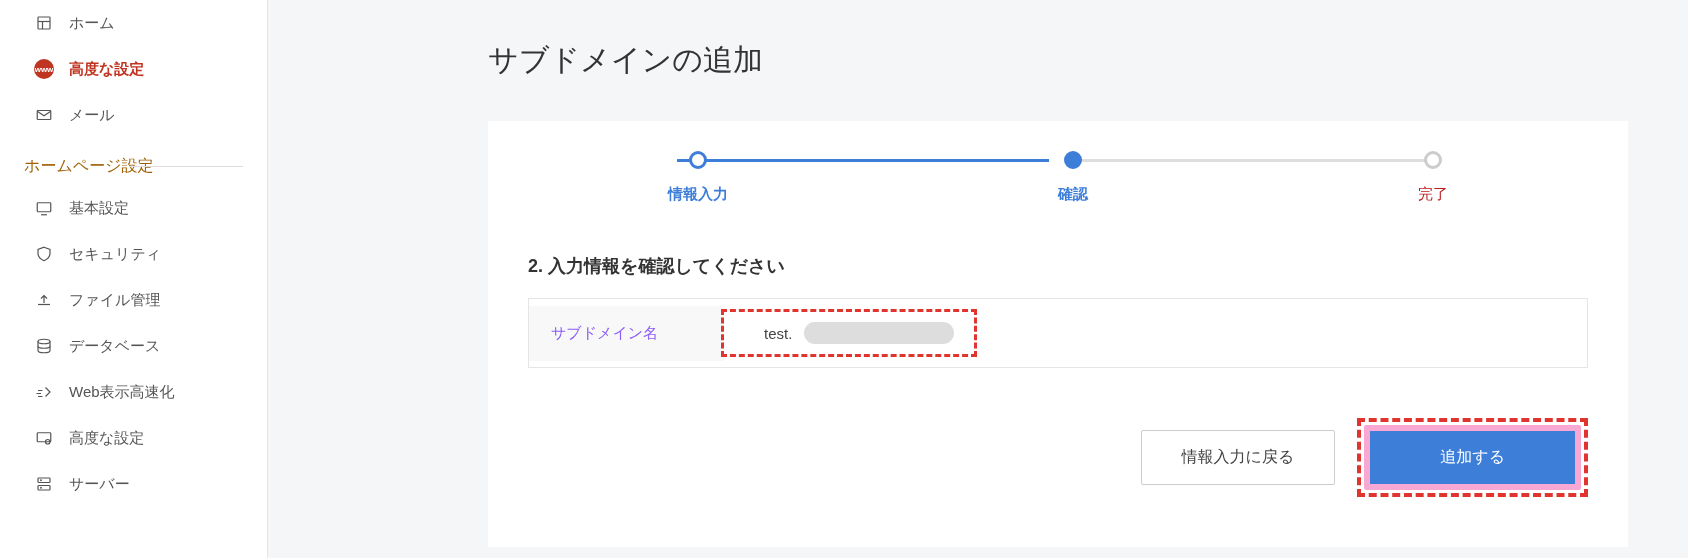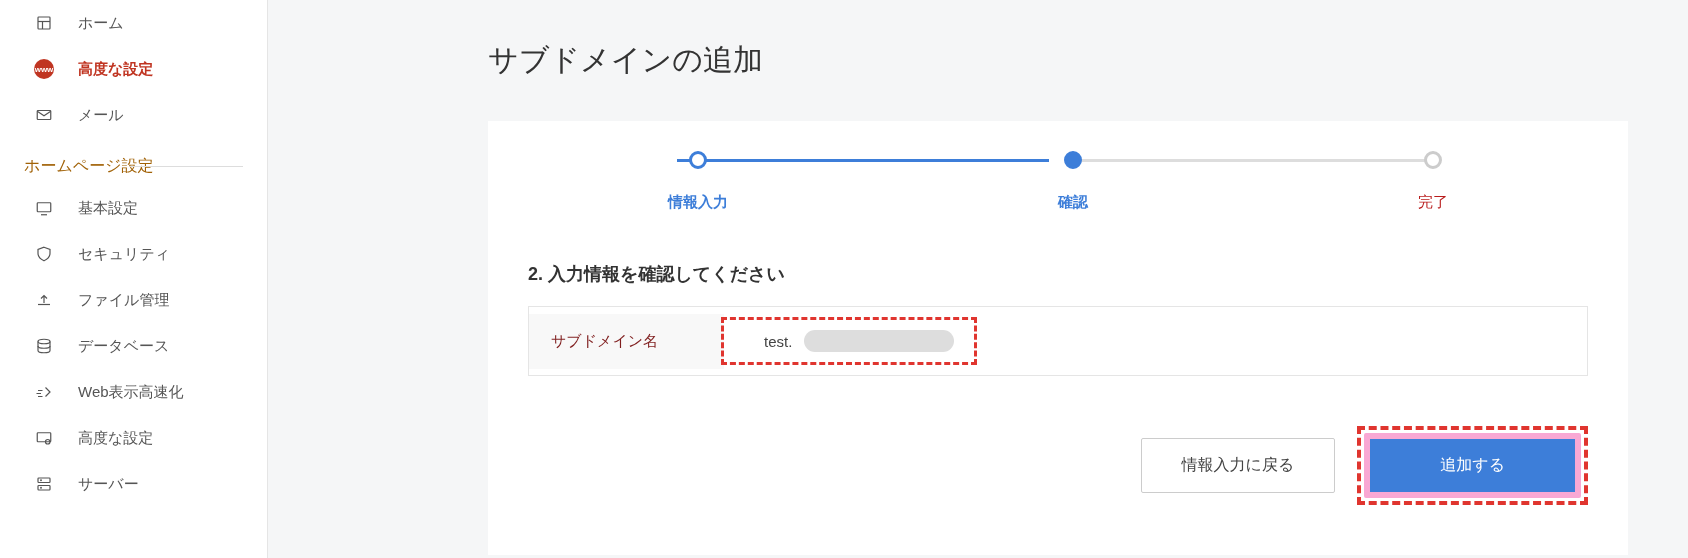--- a/index.html
+++ b/index.html
@@ -18,21 +18,21 @@
       border-right: 1px solid #e5e5e5;
       padding-top: 0;
     }
     .sidebar-item {
       display: flex;
       align-items: center;
       padding: 13px 24px;
       font-size: 15px;
       color: #555;
       cursor: pointer;
-      gap: 14px;
+      gap: 5px;
     }
     .sidebar-item.active {
       color: #c03522;
       font-weight: 600;
     }
     .sidebar-item .icon {
       width: 40px;
       height: 20px;
       display: inline-flex;
       align-items: center;
@@ -67,21 +67,21 @@
       margin-bottom: 40px;
     }
     .panel {
       background: #fff;
       padding: 30px 0 50px;
     }
     .step {
       display: flex;
       flex-direction: column;
       align-items: center;
-      gap: 24px;
+      gap: 16px;
       position: relative;
       z-index: 2;
       flex: 0 0 auto;
     }
     .step .circle {
       width: 18px;
       height: 18px;
       border-radius: 50%;
       border: 3px solid #3d7ed9;
       background: #fff;
@@ -110,21 +110,21 @@
       display: flex;
       align-items: center;
       margin: 0 40px;
       border: 1px solid #e5e5e5;
       background: #fff;
     }
     .field-label {
       width: 195px;
       padding: 18px 22px;
       font-size: 15px;
-      color: #7f1d1d;
+      color: #8b5cf6;
       background: #f8f8f8;
     }
     .field-value-wrap {
       flex: 1;
       padding: 10px 0 10px 0;
       position: relative;
     }
     .highlight-box {
       border: 3px dashed #e0352f;
       display: inline-flex;

